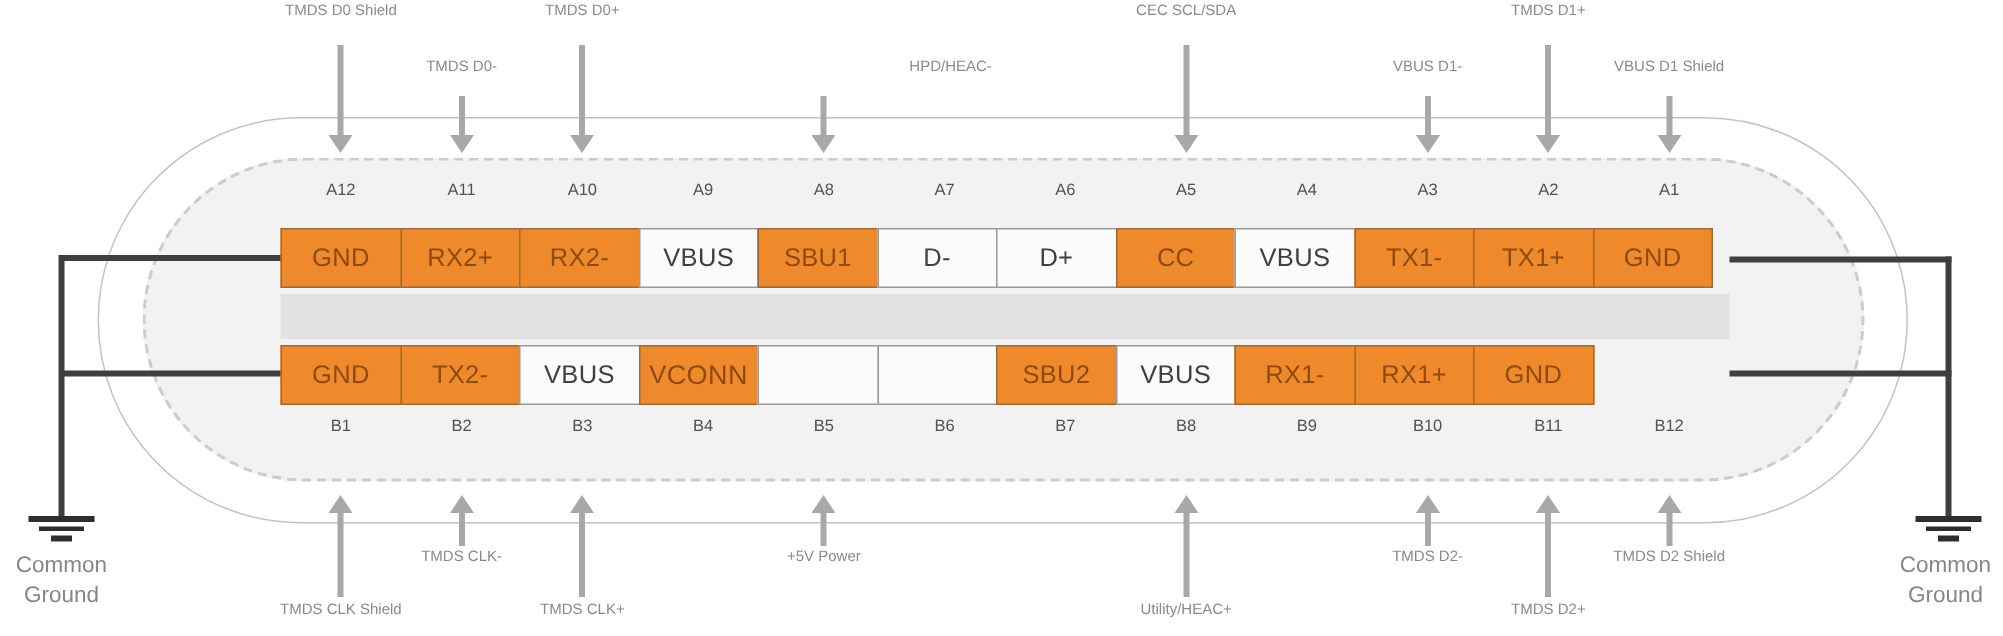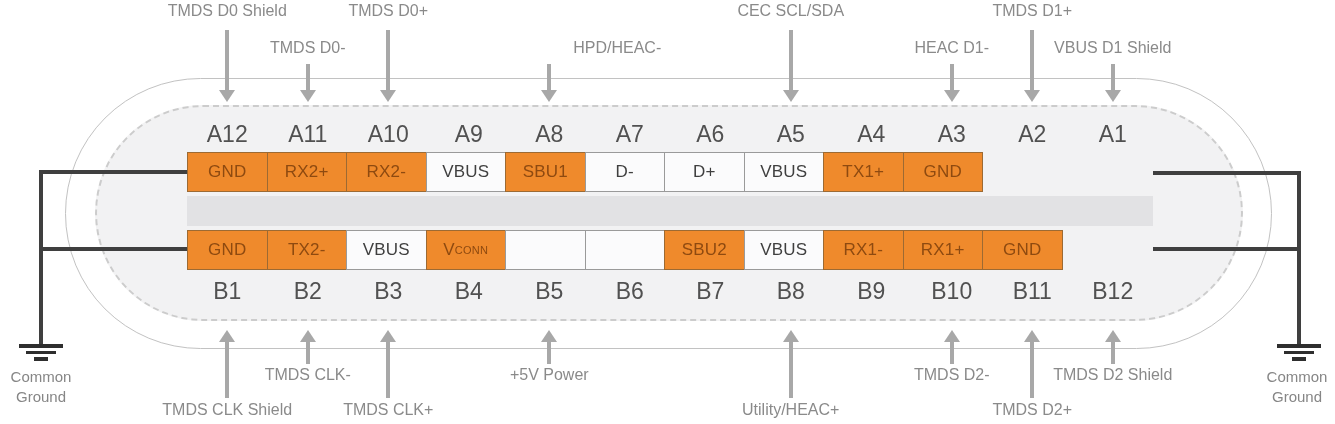--- a/index.html
+++ b/index.html
@@ -14,28 +14,28 @@
     background:var(--tongue-fill,#e2e2e4); }
 
   .pin-row { position:absolute; left:187px; width:966px; height:40px; display:flex; }
   #top-row { top:152px; }
   #bottom-row { top:230px; }
   .pin-cell { width:80.5px; height:40px; border:1px solid #8f8f8f; margin-left:-1px;
     display:flex; align-items:center; justify-content:center; font-size:17px; letter-spacing:.2px; }
   .pin-cell:first-child { margin-left:0; }
   .pin-cell.hl { background:var(--pin-orange,#ef8a2c); color:var(--pin-orange-text,#8e4a10); border-color:#9c6a33; }
   .pin-cell.plain { background:#fbfbfc; color:#3f3f3f; border-color:#9a9a9a; }
-  .pin-cell .sc { font-size:11px; letter-spacing:.3px;text-align:center; }
+  .pin-cell .sc { font-size:18px; letter-spacing:.3px;text-align:center; }
 
   .num-row { position:absolute; left:187px; width:966px; display:flex; }
   #top-numbers { top:121px; }
   #bottom-numbers { top:278px; }
-  .pin-num { width:80.5px; text-align:center; font-size:23px; color:#515151; }
+  .pin-num { width:80.5px; text-align:center; font-size:11px; color:#515151; }
 
-  .callout-label { position:absolute; width:224px; text-align:center; font-size:16px;
+  .callout-label { position:absolute; width:224px; text-align:center; font-size:10px;
     color:var(--label-gray,#8a8a8a); white-space:nowrap; }
   .shaft { position:absolute; width:4px; background:var(--arrow-gray,#a8a8a8); }
   .head { position:absolute; width:0; height:0; border-left:8px solid transparent; border-right:8px solid transparent; }
   .head.down { border-top:12px solid var(--arrow-gray,#a8a8a8); }
   .head.up   { border-bottom:12px solid var(--arrow-gray,#a8a8a8); }
 
   .wire { position:absolute; background:var(--wire-dark,#3f3f3f); }
   .gnd-bar { position:absolute; height:3.5px; background:#2e2e2e; }
   .gnd-label { position:absolute; width:84px; text-align:center; font-size:15px;
     color:#868686; line-height:20px; }
@@ -64,21 +64,23 @@
       <div class="pin-num">A1</div>
     </div>
   <div class="pin-row" id="top-row">
       <div class="pin-cell hl">GND</div>
       <div class="pin-cell hl">RX2+</div>
       <div class="pin-cell hl">RX2-</div>
       <div class="pin-cell plain">VBUS</div>
       <div class="pin-cell hl">SBU1</div>
       <div class="pin-cell plain">D-</div>
       <div class="pin-cell plain">D+</div>
+      <div class="pin-cell hl">CC</div>
       <div class="pin-cell plain">VBUS</div>
+      <div class="pin-cell hl">TX1-</div>
       <div class="pin-cell hl">TX1+</div>
       <div class="pin-cell hl">GND</div>
     </div>
   <div class="pin-row" id="bottom-row">
       <div class="pin-cell hl">GND</div>
       <div class="pin-cell hl">TX2-</div>
       <div class="pin-cell plain">VBUS</div>
       <div class="pin-cell hl">
         <span>V</span>
         <span class="sc">CONN</span>
@@ -115,21 +117,21 @@
       <div class="head down" style="left: 299.75px; top: 90px;"></div>
       <div class="callout-label" style="left: 276.25px; top: 2px;">TMDS D0+</div>
       <div class="shaft" style="left: 386.25px; top: 30px; height: 60px;"></div>
       <div class="head down" style="left: 380.25px; top: 90px;"></div>
       <div class="callout-label" style="left: 437.25px; top: 39px; text-align: right;">HPD/HEAC-</div>
       <div class="shaft" style="left: 547.25px; top: 64px; height: 26px;"></div>
       <div class="head down" style="left: 541.25px; top: 90px;"></div>
       <div class="callout-label" style="left: 678.75px; top: 2px;">CEC SCL/SDA</div>
       <div class="shaft" style="left: 788.75px; top: 30px; height: 60px;"></div>
       <div class="head down" style="left: 782.75px; top: 90px;"></div>
-      <div class="callout-label" style="left: 839.75px; top: 39px;">HEAC D1-</div>
+      <div class="callout-label" style="left: 839.75px; top: 39px;">VBUS D1-</div>
       <div class="shaft" style="left: 949.75px; top: 64px; height: 26px;"></div>
       <div class="head down" style="left: 943.75px; top: 90px;"></div>
       <div class="callout-label" style="left: 920.25px; top: 2px;">TMDS D1+</div>
       <div class="shaft" style="left: 1030.25px; top: 30px; height: 60px;"></div>
       <div class="head down" style="left: 1024.25px; top: 90px;"></div>
       <div class="callout-label" style="left: 1000.75px; top: 39px;">VBUS D1 Shield</div>
       <div class="shaft" style="left: 1110.75px; top: 64px; height: 26px;"></div>
       <div class="head down" style="left: 1104.75px; top: 90px;"></div>
       <div class="callout-label" style="left: 115.25px; top: 401px;">TMDS CLK Shield</div>
       <div class="shaft" style="left: 225.25px; top: 342px; height: 56px;"></div>

